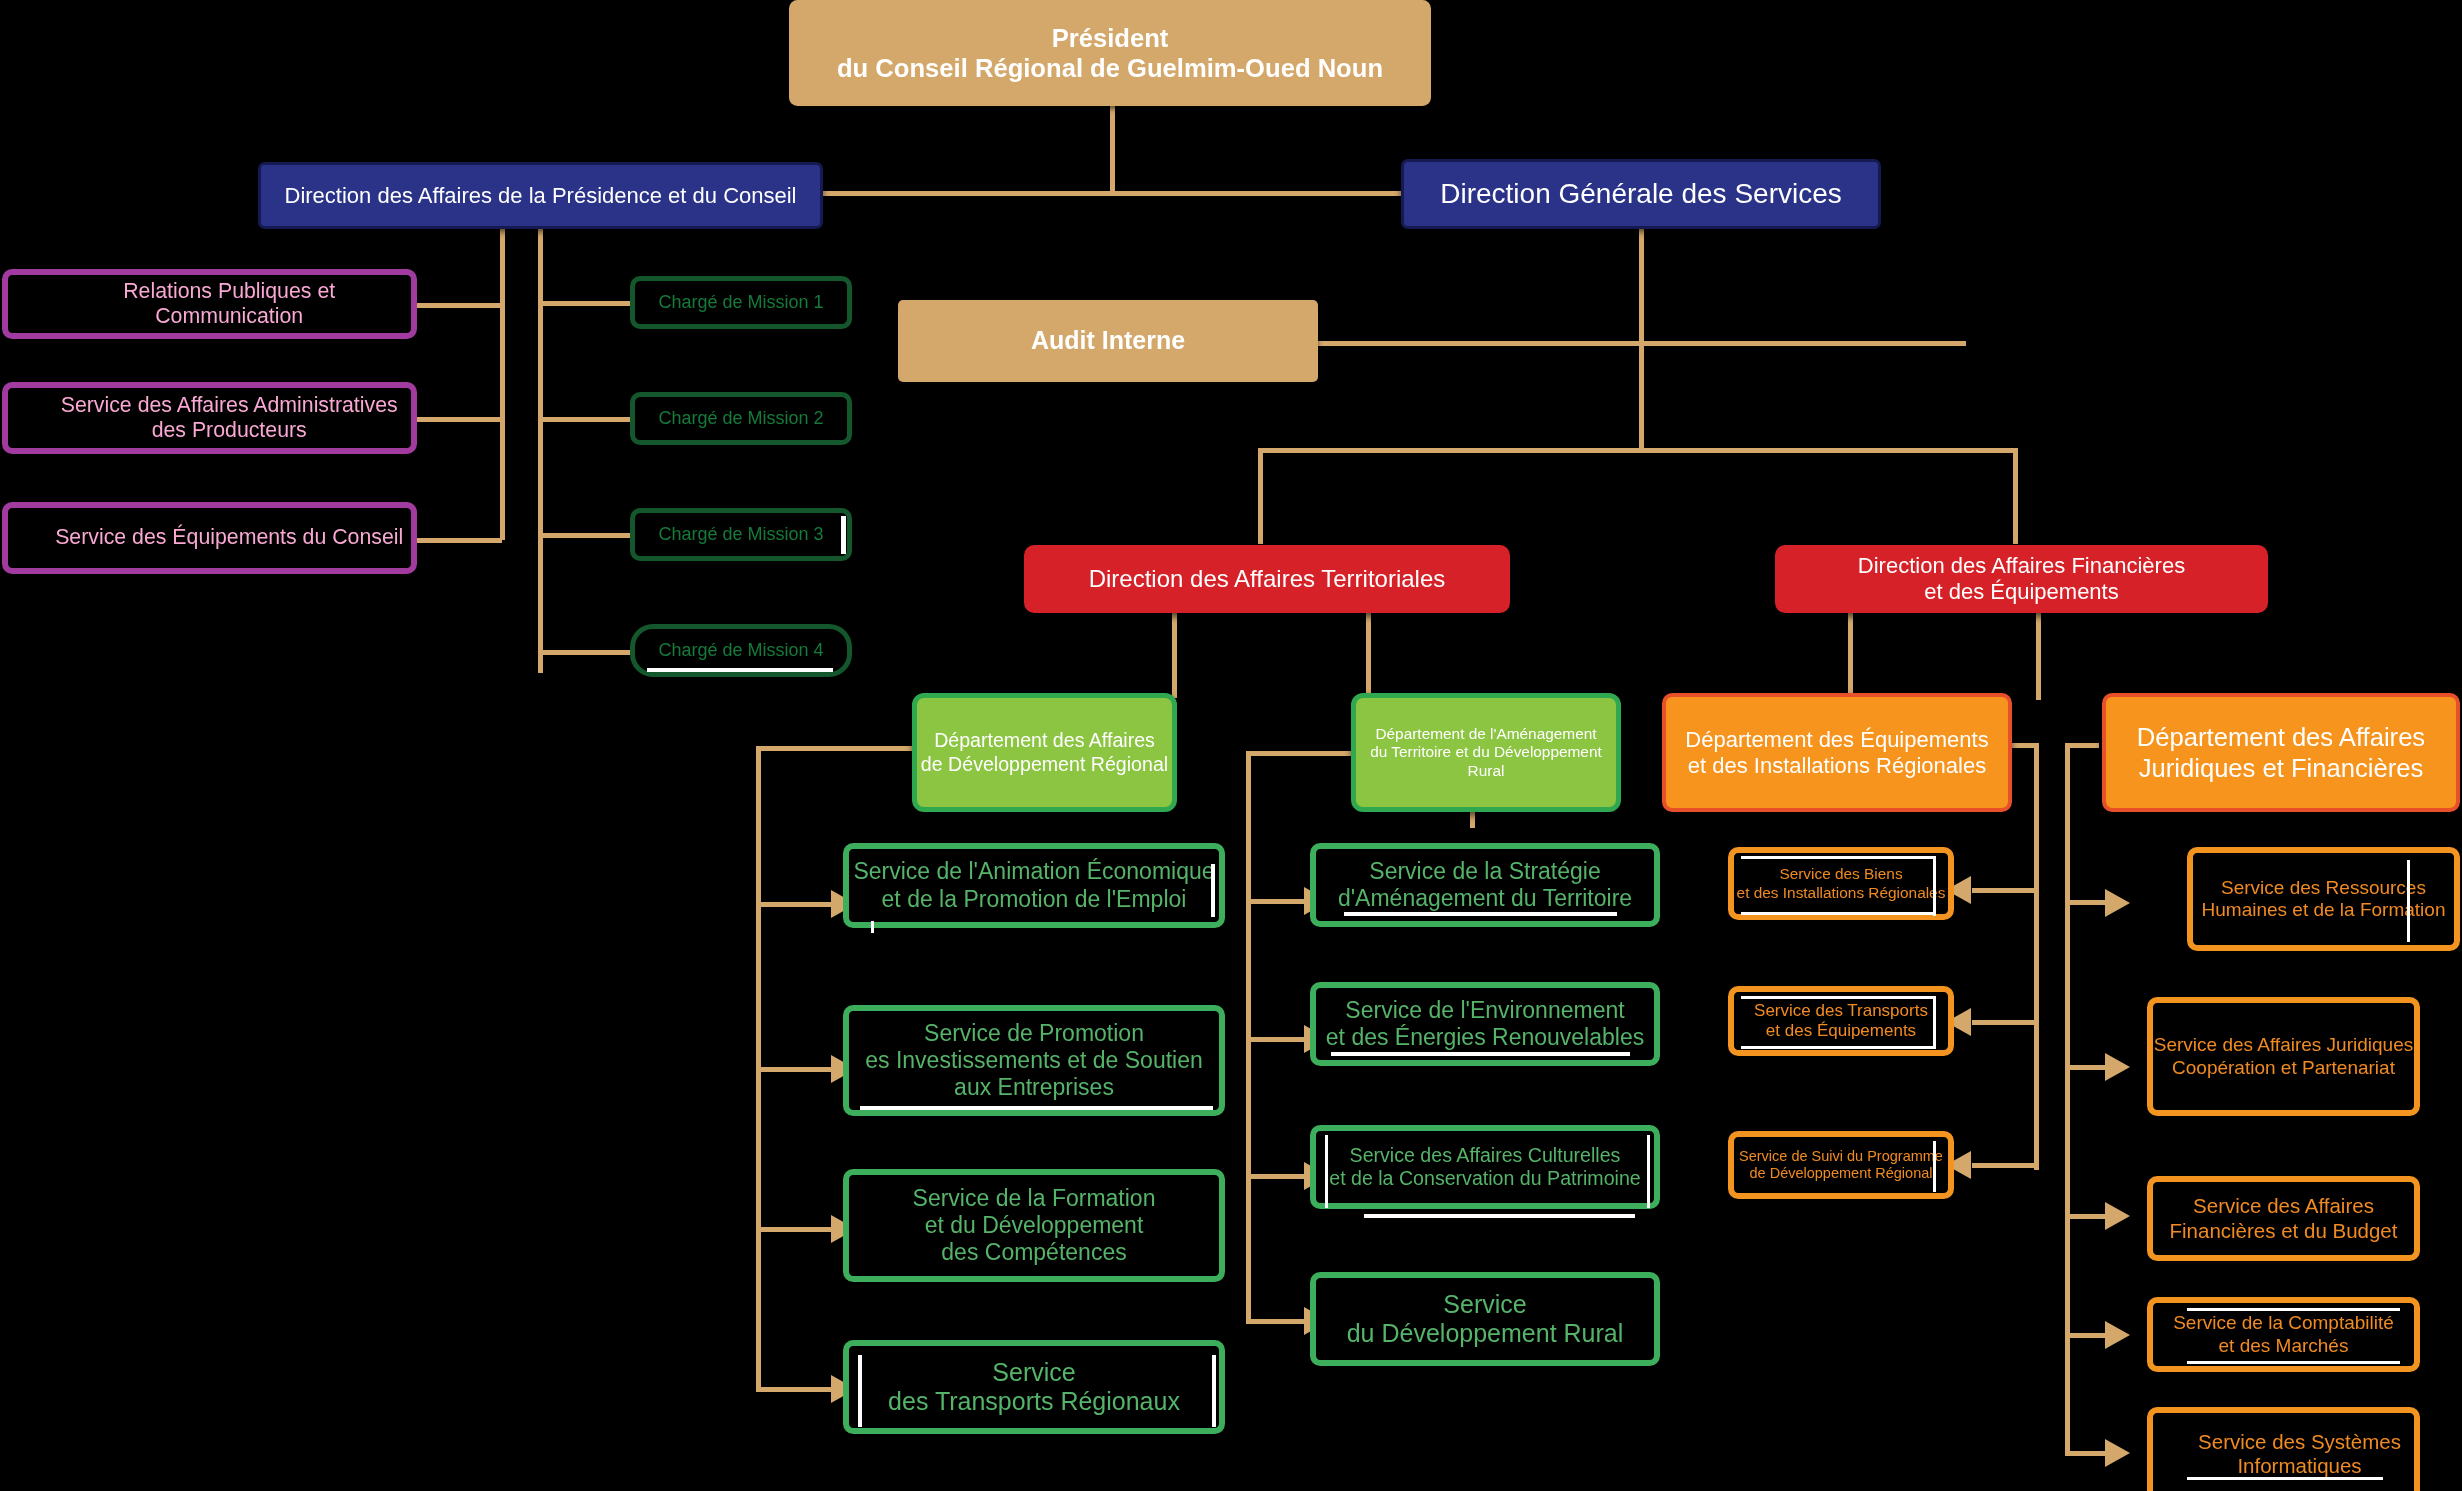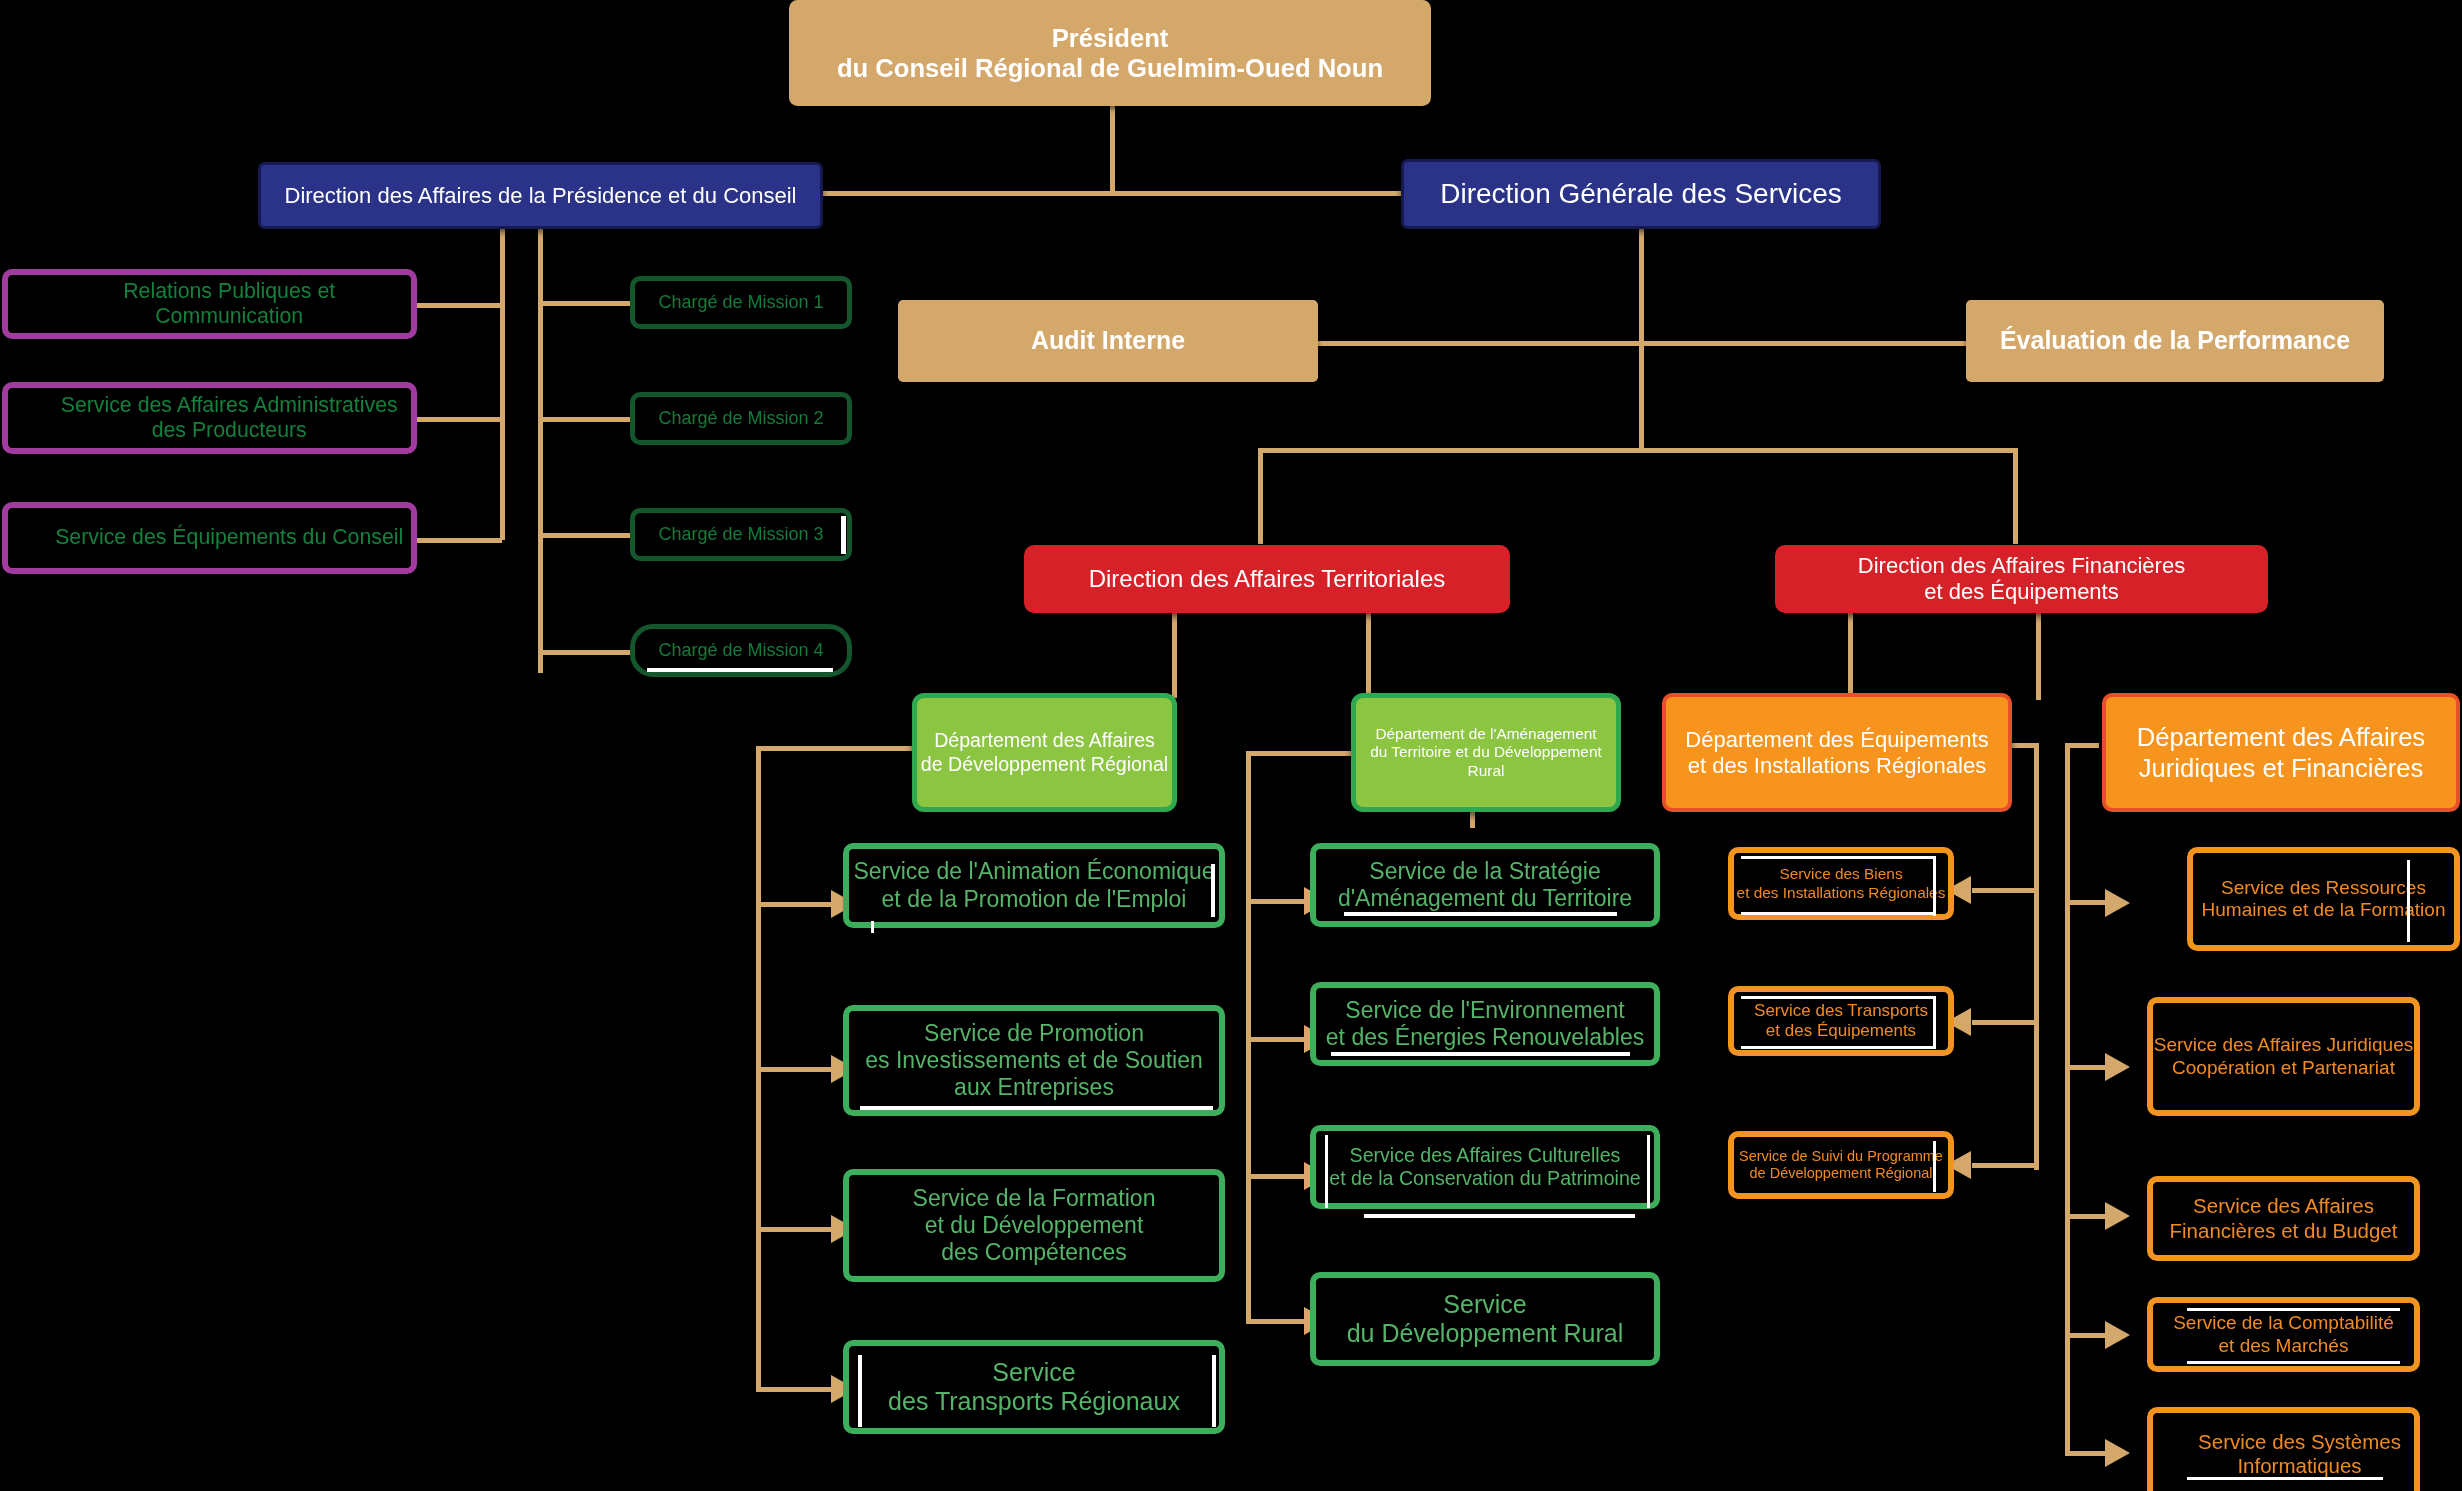--- a/index.html
+++ b/index.html
@@ -73,21 +73,21 @@
     border: 4.3px solid #e8502a;
     border-radius: 10.2px;
     box-shadow: 0 3.4px 6.8px rgba(0,0,0,.55);
   }
 
   
   .n-outline {
     background: #000000;
     border-radius: 10.2px;
   }
-  .n-purple { border: 6px solid #a23ba0; color: #15803d; padding-left: 40px; }
+  .n-purple { border: 6px solid #a23ba0; color: #f9a8d4; padding-left: 40px; }
   .n-darkgreen { border: 5.1px solid #14572c; color: #157a3a; }
   .n-green { border: 6.8px solid #3dae5b; color: #55b46a; }
   .n-orange { border: 6px solid #f2941f; color: #f08a22; }
 
   
   .artifact {
     position: absolute;
     background: #ffffff;
     z-index: 6;
     pointer-events: none;
@@ -202,21 +202,20 @@
     <span>Président</span>
     <span>du Conseil Régional de Guelmim-Oued Noun</span>
   </div>
 
   <div class="node n-blue" style="left:258px; top:162px; width:565px; height:67px; font-size:22px;">Direction des Affaires de la Présidence et du Conseil</div>
 
   <div class="node n-blue" style="left:1401px; top:159px; width:480px; height:70px; font-size:28px;">Direction Générale des Services</div>
 
   <div class="node n-tan plain" style="left:898px; top:300px; width:420px; height:82px; font-size:25px; border-radius:5.1px;">Audit Interne</div>
 
-  <div class="node n-tan plain" style="left:1966px; top:300px; width:418px; height:82px; font-size:25px; border-radius:5.1px;">Évaluation de la Performance</div>
 
   <div class="node n-outline n-purple" style="left:1.7px; top:269px; width:415px; height:70px; font-size:21.3px;">Relations Publiques et Communication</div>
   <div class="node n-outline n-purple" style="left:1.7px; top:382px; width:415px; height:72px; font-size:21.3px;">Service des Affaires Administratives
 des Producteurs</div>
   <div class="node n-outline n-purple" style="left:1.7px; top:502px; width:415px; height:72px; font-size:21.3px;">Service des Équipements du Conseil</div>
 
   <div class="node n-outline n-darkgreen" style="left:630px; top:276px; width:222px; height:53px; font-size:18px;">Chargé de Mission 1</div>
   <div class="node n-outline n-darkgreen" style="left:630px; top:392px; width:222px; height:53px; font-size:18px;">Chargé de Mission 2</div>
   <div class="node n-outline n-darkgreen" style="left:630px; top:508px; width:222px; height:53px; font-size:18px;">Chargé de Mission 3</div>
   <div class="artifact" style="left:841px; top:516px; width:5.1px; height:38px;"></div>

